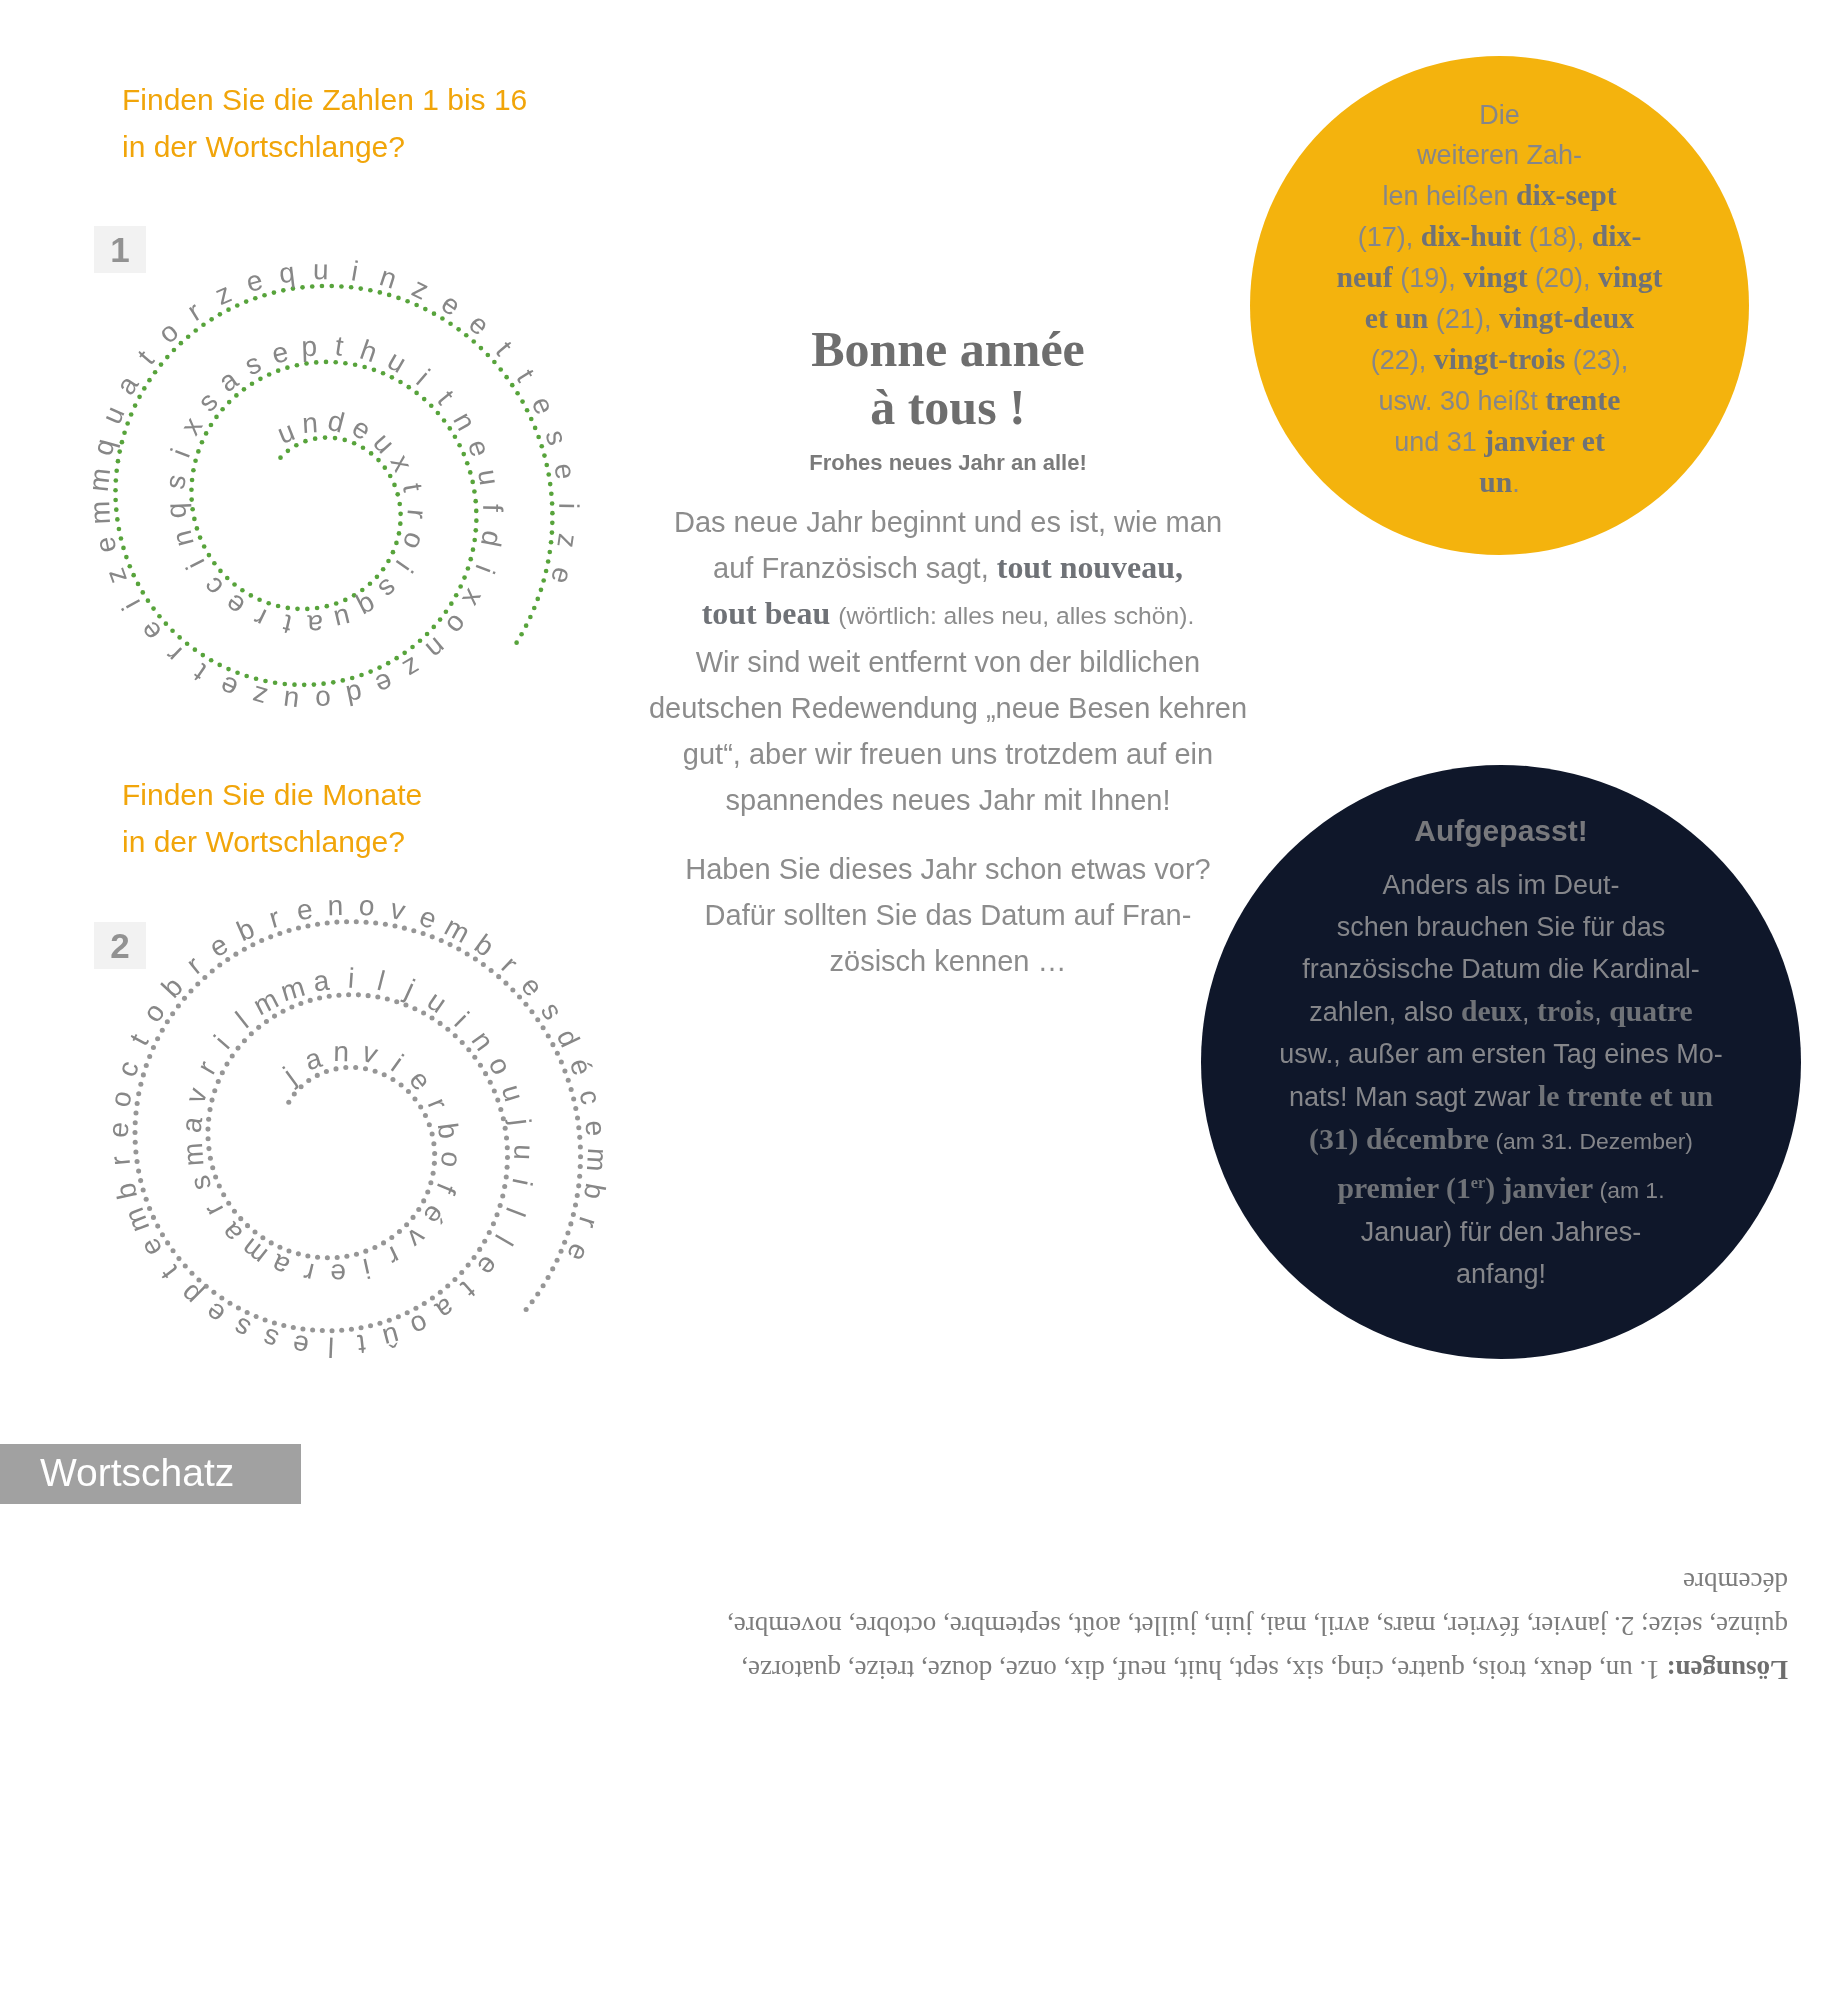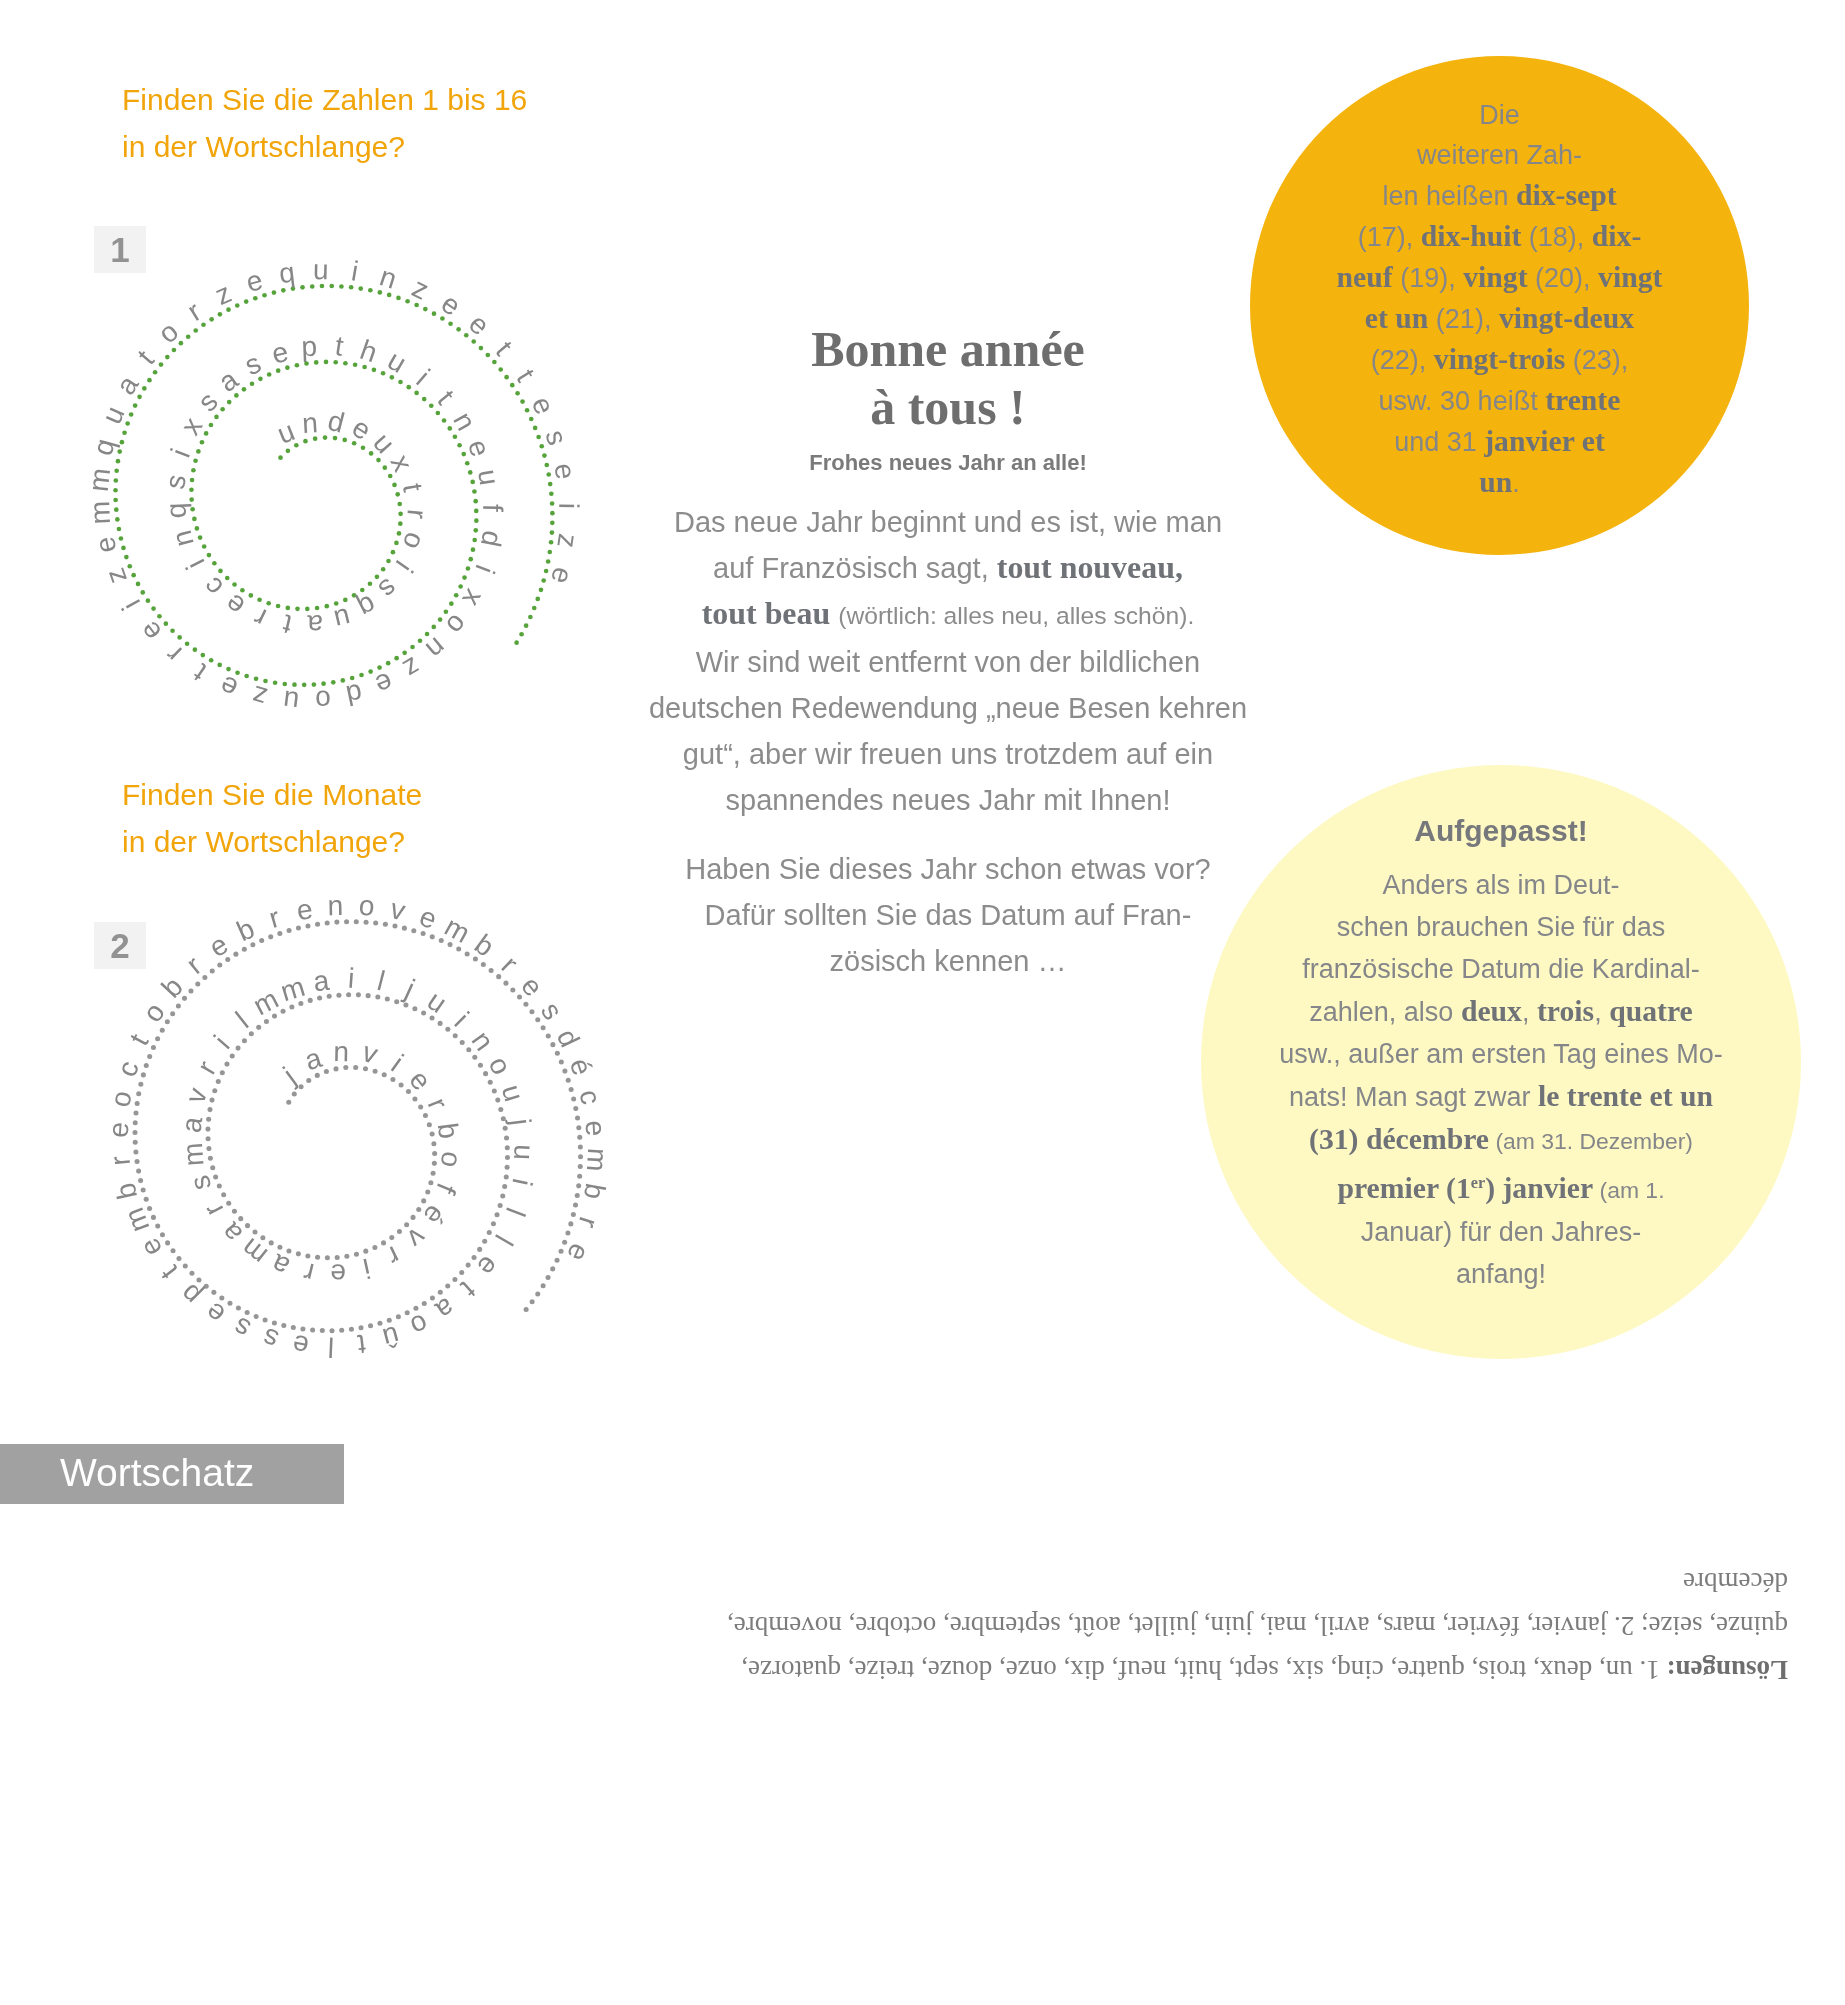--- a/index.html
+++ b/index.html
@@ -35,22 +35,22 @@
   
   .bubble{position:absolute;border-radius:50%;color:#85868a;text-align:center;}
   .bubble .rline{white-space:nowrap;}
   .bubble1{left:1250px;top:56px;width:499px;height:499px;padding-top:39px;
            box-sizing:border-box;font-size:27px;line-height:40px;}
   .bubble2{left:1201px;top:765px;width:600px;height:594px;padding-top:45px;
            box-sizing:border-box;font-size:27px;line-height:42px;}
   .bubble-title{font-size:30px;font-weight:bold;color:#77787c;margin-bottom:11.6px;}
 
   
-  .banner{position:absolute;left:0;top:1444px;width:344px;height:60px;background:#a1a1a1;
-          color:#ffffff;font-size:39px;line-height:58px;padding-left:60px;box-sizing:border-box;}
+  .banner{position:absolute;left:0;top:1444px;width:301px;height:60px;background:#a1a1a1;
+          color:#ffffff;font-size:39px;line-height:58px;padding-left:40px;box-sizing:border-box;}
 
   
   .solutions{position:absolute;right:58px;top:1560px;width:1388px;
              transform:rotate(180deg);font-family:"Liberation Serif",serif;
              font-size:27px;line-height:44px;color:#7c7c7c;text-align:left;}
 </style>
 </head>
 <body>
 
 <div class="page">
@@ -763,21 +763,21 @@
       <div class="rline"><span>weiteren Zah-</span></div>
       <div class="rline"><span>len heißen </span><span class="bs">dix-sept</span></div>
       <div class="rline"><span>(17), </span><span class="bs">dix-huit</span><span> (18), </span><span class="bs">dix-</span></div>
       <div class="rline"><span class="bs">neuf</span><span> (19), </span><span class="bs">vingt</span><span> (20), </span><span class="bs">vingt</span></div>
       <div class="rline"><span class="bs">et un</span><span> (21), </span><span class="bs">vingt-deux</span></div>
       <div class="rline"><span>(22), </span><span class="bs">vingt-trois</span><span> (23),</span></div>
       <div class="rline"><span>usw. 30 heißt </span><span class="bs">trente</span></div>
       <div class="rline"><span>und 31 </span><span class="bs">janvier et</span></div>
       <div class="rline"><span class="bs">un</span><span>.</span></div>
     </div>
-  <div class="bubble bubble2" style="background: #fef9c3;">
+  <div class="bubble bubble2" style="background: #0f172a;">
     <div class="bubble-title">Aufgepasst!</div>
     <div>
         <div class="rline"><span>Anders als im Deut-</span></div>
         <div class="rline"><span>schen brauchen Sie für das</span></div>
         <div class="rline"><span>französische Datum die Kardinal-</span></div>
         <div class="rline"><span>zahlen, also </span><span class="bs">deux</span><span>, </span><span class="bs">trois</span><span>, </span><span class="bs">quatre</span></div>
         <div class="rline"><span>usw., außer am ersten Tag eines Mo-</span></div>
         <div class="rline"><span>nats! Man sagt zwar </span><span class="bs">le trente et un</span></div>
         <div class="rline"><span class="bs">(31) décembre</span><span class="sm"> (am 31. Dezember)</span></div>
         <div class="rline"><span class="bs">premier (1</span><span class="sup">er</span><span class="bs">) janvier</span><span class="sm"> (am 1.</span></div>

